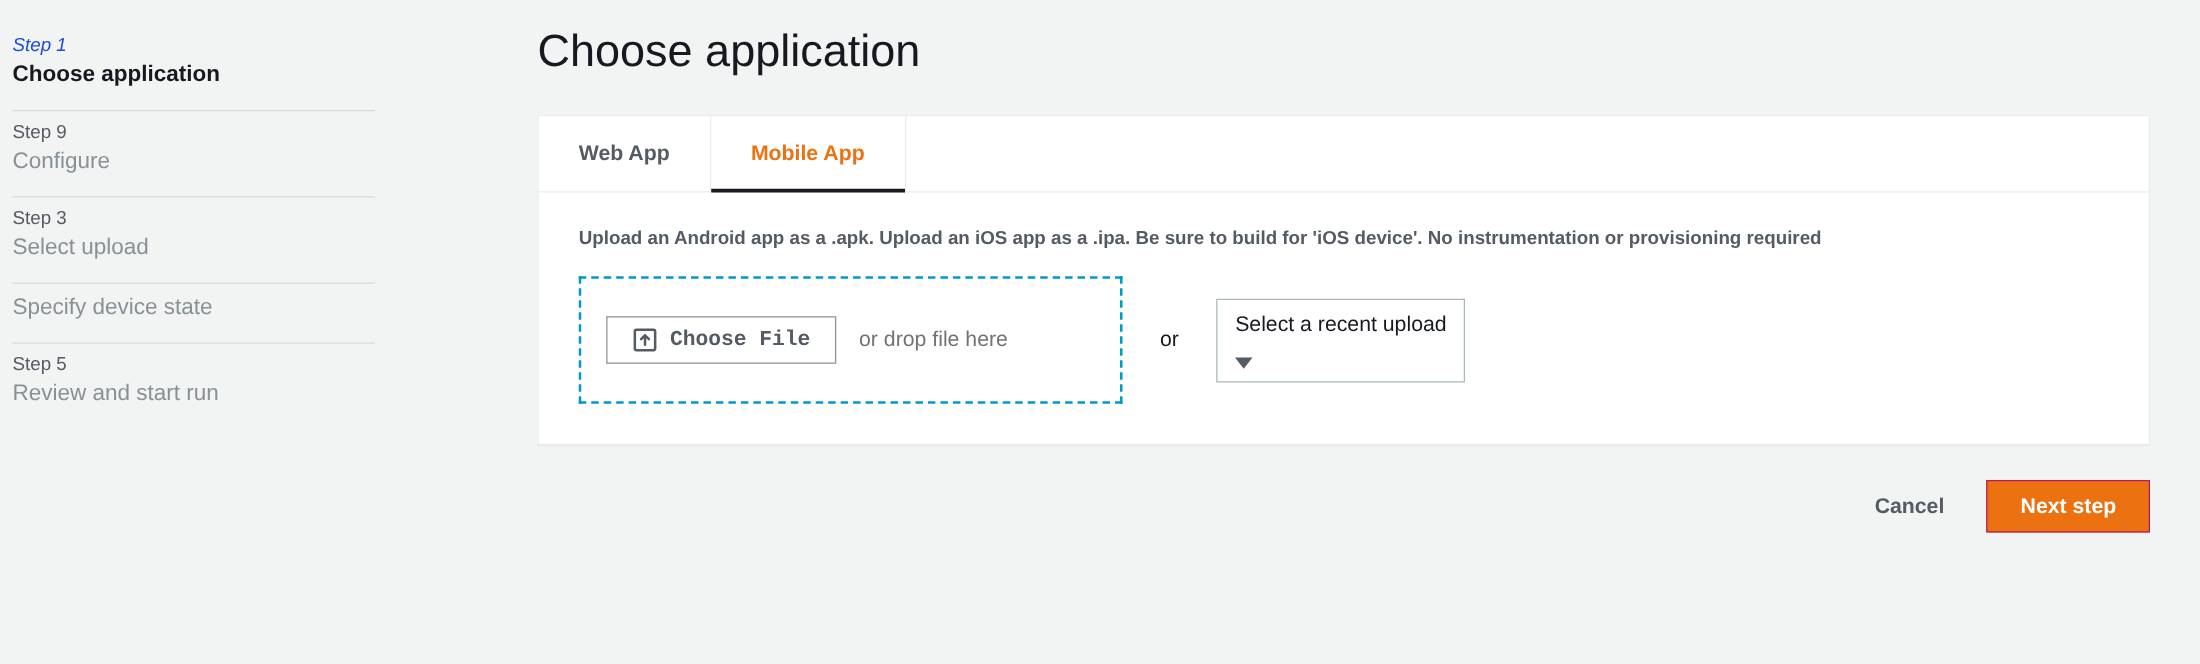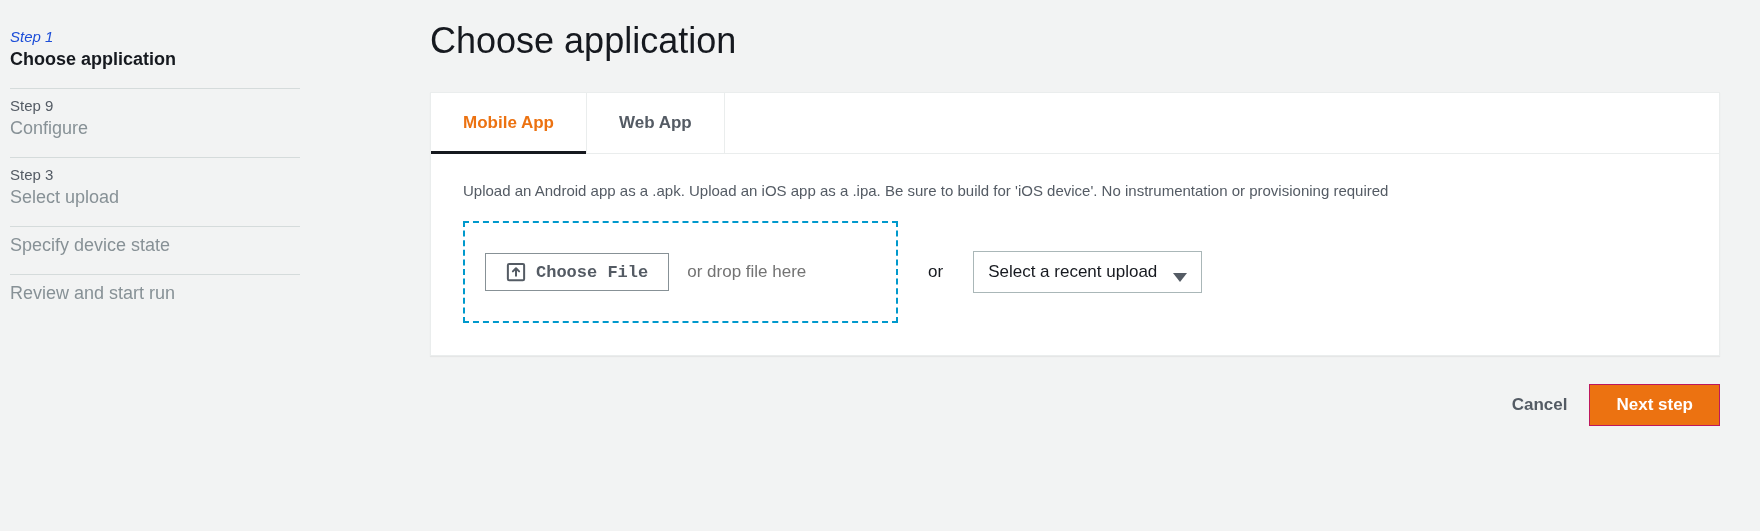--- a/index.html
+++ b/index.html
@@ -85,20 +85,21 @@
       height: 3px;
       background: #16191f;
     }
     .panel-body {
       padding: 28px 32px 32px 32px;
     }
     .instruction {
       font-size: 15px;
       color: #545b64;
       margin-bottom: 22px;
+      font-weight: bold;
     }
     .upload-row {
       display: flex;
       align-items: center;
       gap: 30px;
     }
     .dropzone {
       border: 2px dashed #0099cc;
       padding: 30px 20px;
       display: flex;
@@ -128,34 +129,35 @@
       color: #16191f;
     }
     .select-upload {
       background: #ffffff;
       border: 1px solid #aab7b8;
       padding: 10px 14px;
       font-size: 17px;
       color: #16191f;
       cursor: pointer;
       display: flex;
-      align-items: flex-end;
+      align-items: flex-start;
       gap: 16px;
+      flex-direction: column;
     }
     .triangle-down {
       width: 0;
       height: 0;
       border-left: 7px solid transparent;
       border-right: 7px solid transparent;
       border-top: 9px solid #545b64;
     }
     .footer-buttons {
       display: flex;
       justify-content: flex-end;
-      gap: 2px;
+      gap: 14px;
       margin-top: 28px;
       padding-right: 0;
     }
     .btn-cancel {
       background: transparent;
       border: none;
       font-size: 17px;
       font-weight: 700;
       color: #545b64;
       padding: 10px 20px;
@@ -188,34 +190,35 @@
     <div class="step-title">Configure</div>
   </div>
   <div class="step">
     <div class="step-label">Step 3</div>
     <div class="step-title">Select upload</div>
   </div>
   <div class="step">
     <div class="step-title">Specify device state</div>
   </div>
   <div class="step">
+    <div class="step-label">Step 5</div>
     <div class="step-title">Review and start run</div>
   </div>
 </div>
 
 <div class="main">
   <h1 class="page-title">Choose application</h1>
 
   <div class="panel">
     <div class="tabs">
+      <div class="tab">
+        <span>Web App</span>
+      </div>
       <div class="tab active">
         <span>Mobile App</span>
-      </div>
-      <div class="tab">
-        <span>Web App</span>
       </div>
     </div>
 
     <div class="panel-body">
       <p class="instruction">Upload an Android app as a .apk. Upload an iOS app as a .ipa. Be sure to build for 'iOS device'. No instrumentation or provisioning required</p>
 
       <div class="upload-row">
         <div class="dropzone">
           <button class="choose-file-btn">
             <svg class="upload-icon" viewBox="0 0 16 16" fill="none" stroke="#545b64" stroke-width="1.6">

